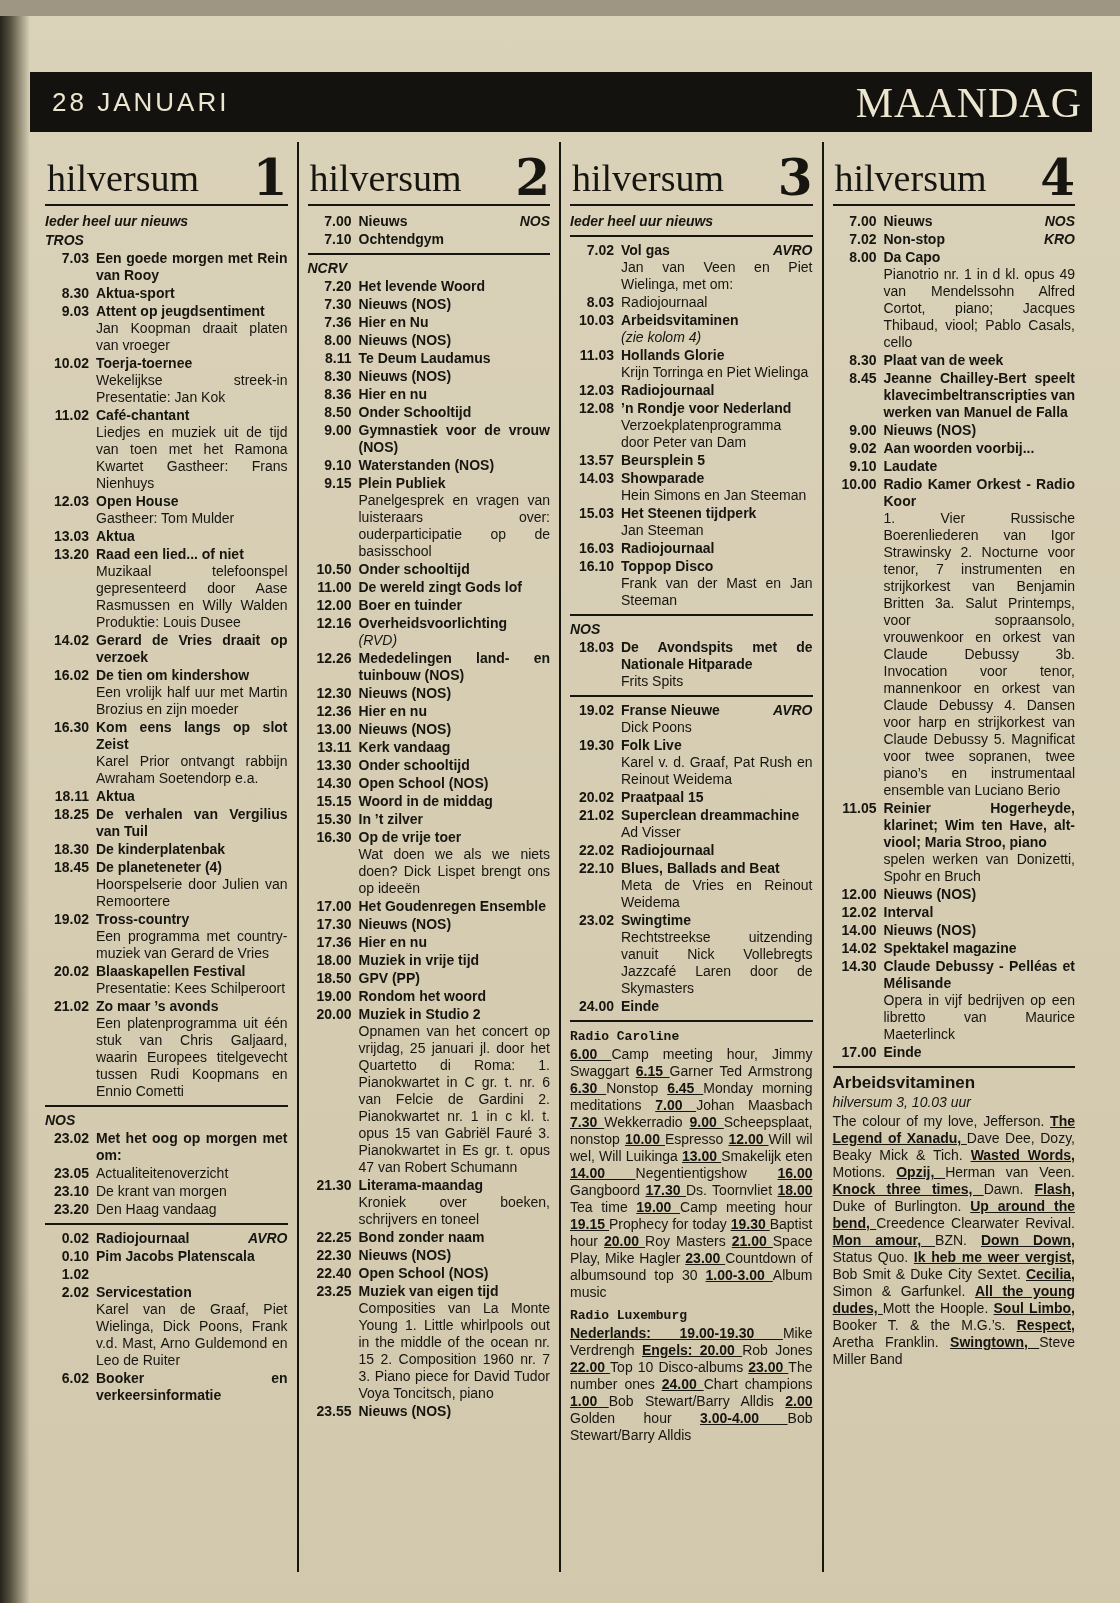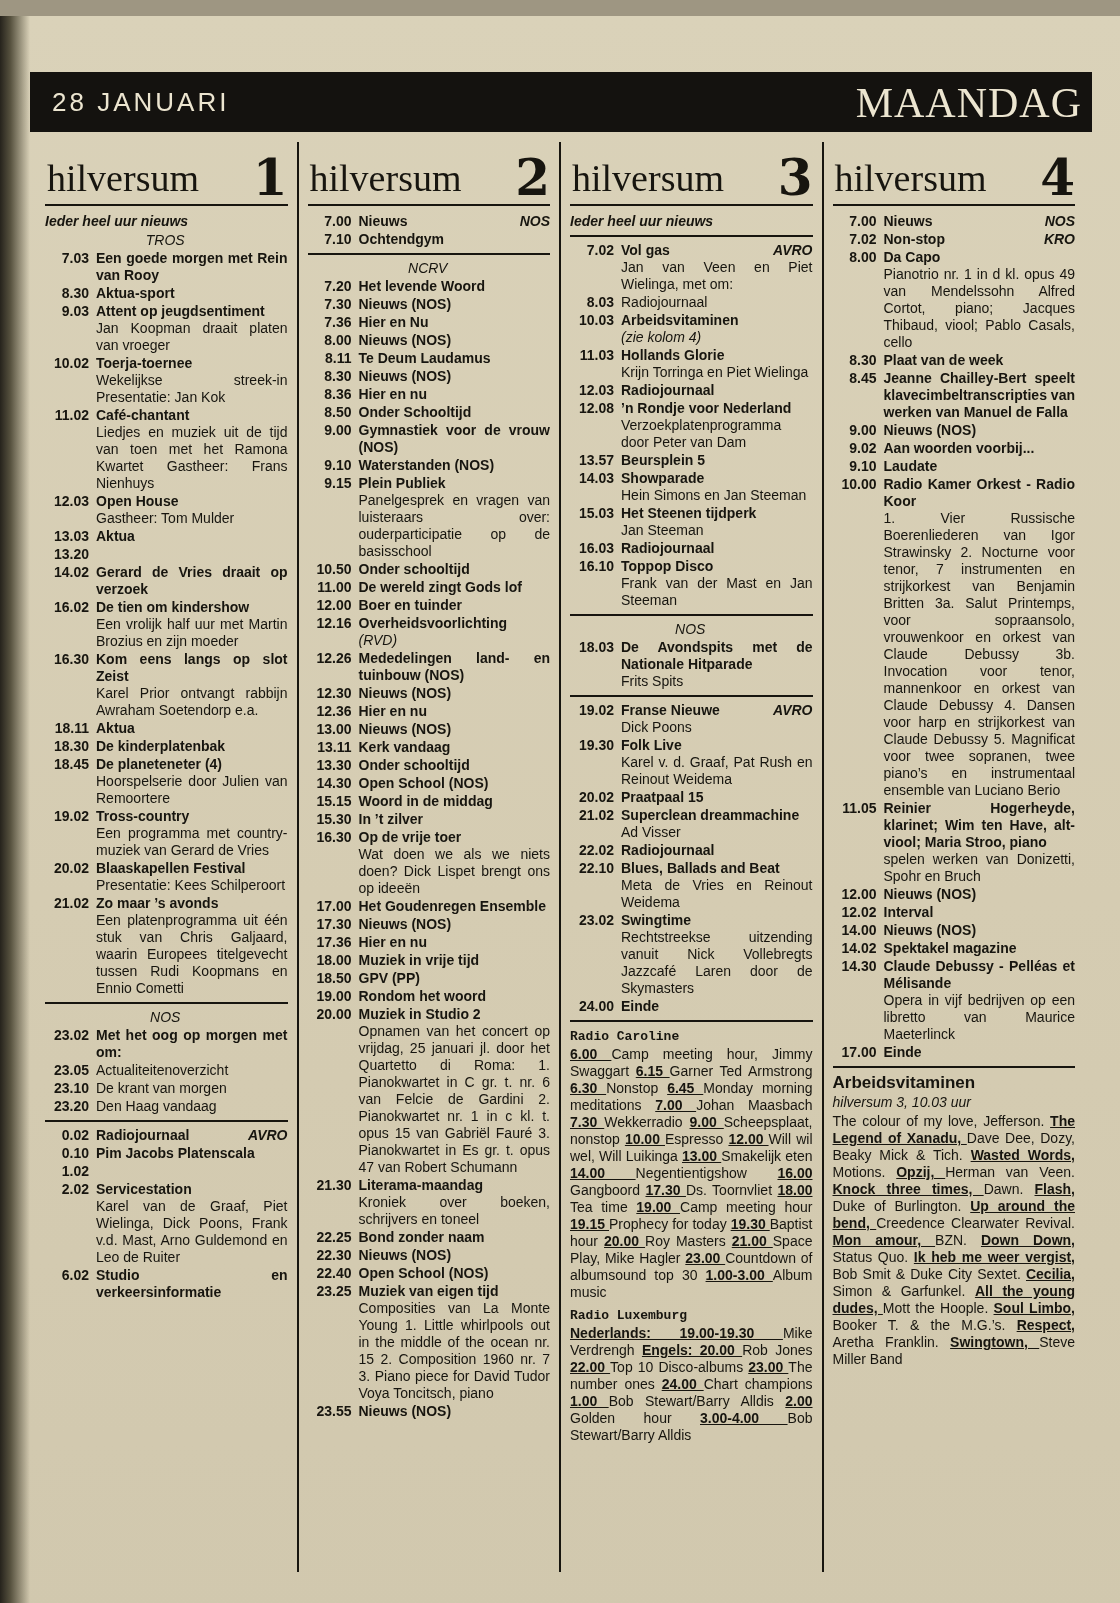--- a/index.html
+++ b/index.html
@@ -20,21 +20,21 @@
   
   .cols{position:absolute;left:36px;top:126px;width:1048px;display:flex;align-items:stretch;min-height:1430px;}
   .vsep{width:2px;background:#17150f;flex:none;}
   .col{flex:1;min-width:0;padding:0 9px;}
   .colhead{display:flex;align-items:flex-start;padding:16px 2px 6px 2px;border-bottom:2px solid #17150f;margin-bottom:7px;}
   .station{font-family:"Liberation Serif",serif;font-size:38px;line-height:40px;}
   .stnum{font-family:"DejaVu Serif",serif;font-weight:bold;font-size:50px;line-height:40px;margin-left:auto;letter-spacing:-2px;}
   
   .entry{font-size:14px;line-height:17px;}
   .note{font-weight:bold;font-style:italic;margin:1px 0 2px;}
-  .net{text-align:center;font-weight:normal;font-style:italic;padding-right:2px;margin:1px 0;}
+  .net{text-align:left;font-weight:bold;font-style:italic;padding-right:2px;margin:1px 0;}
   .rule{border-top:2px solid #17150f;margin:5px 0;}
   .prog{display:flex;margin-bottom:1px;}
   .time{width:44px;flex:none;text-align:right;font-weight:bold;padding-right:7px;}
   .pbody{flex:1;min-width:0;text-align:justify;}
   .title{font-weight:bold;}
   .pt{font-weight:normal;}
   .tag{float:right;font-weight:bold;font-style:italic;padding-left:6px;}
   .desc{font-weight:normal;text-align:justify;}
   .desc .i,.i{font-style:italic;}
   .head{font-weight:bold;font-size:17px;line-height:20px;margin:4px 0 1px;}
@@ -104,20 +104,24 @@
           </div>
         </div>
         <div class="prog entry">
           <div class="time">13.03</div>
           <div class="pbody">
             <div class="titleline"><span class="title">Aktua</span></div>
           </div>
         </div>
         <div class="prog entry">
           <div class="time">13.20</div>
+          <div class="pbody">
+            <div class="titleline"><span class="title">Raad een lied... of niet</span></div>
+            <div class="desc">Muzikaal telefoonspel gepresenteerd door Aase Rasmussen en Willy Walden Produktie: Louis Dusee</div>
+          </div>
         </div>
         <div class="prog entry">
           <div class="time">14.02</div>
           <div class="pbody">
             <div class="titleline"><span class="title">Gerard de Vries draait op verzoek</span></div>
           </div>
         </div>
         <div class="prog entry">
           <div class="time">16.02</div>
           <div class="pbody">
@@ -132,20 +136,26 @@
             <div class="desc">Karel Prior ontvangt rabbijn Awraham Soetendorp e.a.</div>
           </div>
         </div>
         <div class="prog entry">
           <div class="time">18.11</div>
           <div class="pbody">
             <div class="titleline"><span class="title">Aktua</span></div>
           </div>
         </div>
         <div class="prog entry">
+          <div class="time">18.25</div>
+          <div class="pbody">
+            <div class="titleline"><span class="title">De verhalen van Vergilius van Tuil</span></div>
+          </div>
+        </div>
+        <div class="prog entry">
           <div class="time">18.30</div>
           <div class="pbody">
             <div class="titleline"><span class="title">De kinderplatenbak</span></div>
           </div>
         </div>
         <div class="prog entry">
           <div class="time">18.45</div>
           <div class="pbody">
             <div class="titleline"><span class="title">De planeteneter (4)</span></div>
             <div class="desc">Hoorspelserie door Julien van Remoortere</div>
@@ -217,21 +227,21 @@
         <div class="prog entry">
           <div class="time">2.02</div>
           <div class="pbody">
             <div class="titleline"><span class="title">Servicestation</span></div>
             <div class="desc">Karel van de Graaf, Piet Wielinga, Dick Poons, Frank v.d. Mast, Arno Guldemond en Leo de Ruiter</div>
           </div>
         </div>
         <div class="prog entry">
           <div class="time">6.02</div>
           <div class="pbody">
-            <div class="titleline"><span class="title">Studio en verkeersinformatie</span></div>
+            <div class="titleline"><span class="title">Booker en verkeersinformatie</span></div>
           </div>
         </div>
       </div>
       <div class="vsep"></div>
       <div class="col">
         <div class="colhead">
           <span class="station">hilversum</span>
           <span class="stnum">2</span>
         </div>
         <div class="prog entry">

